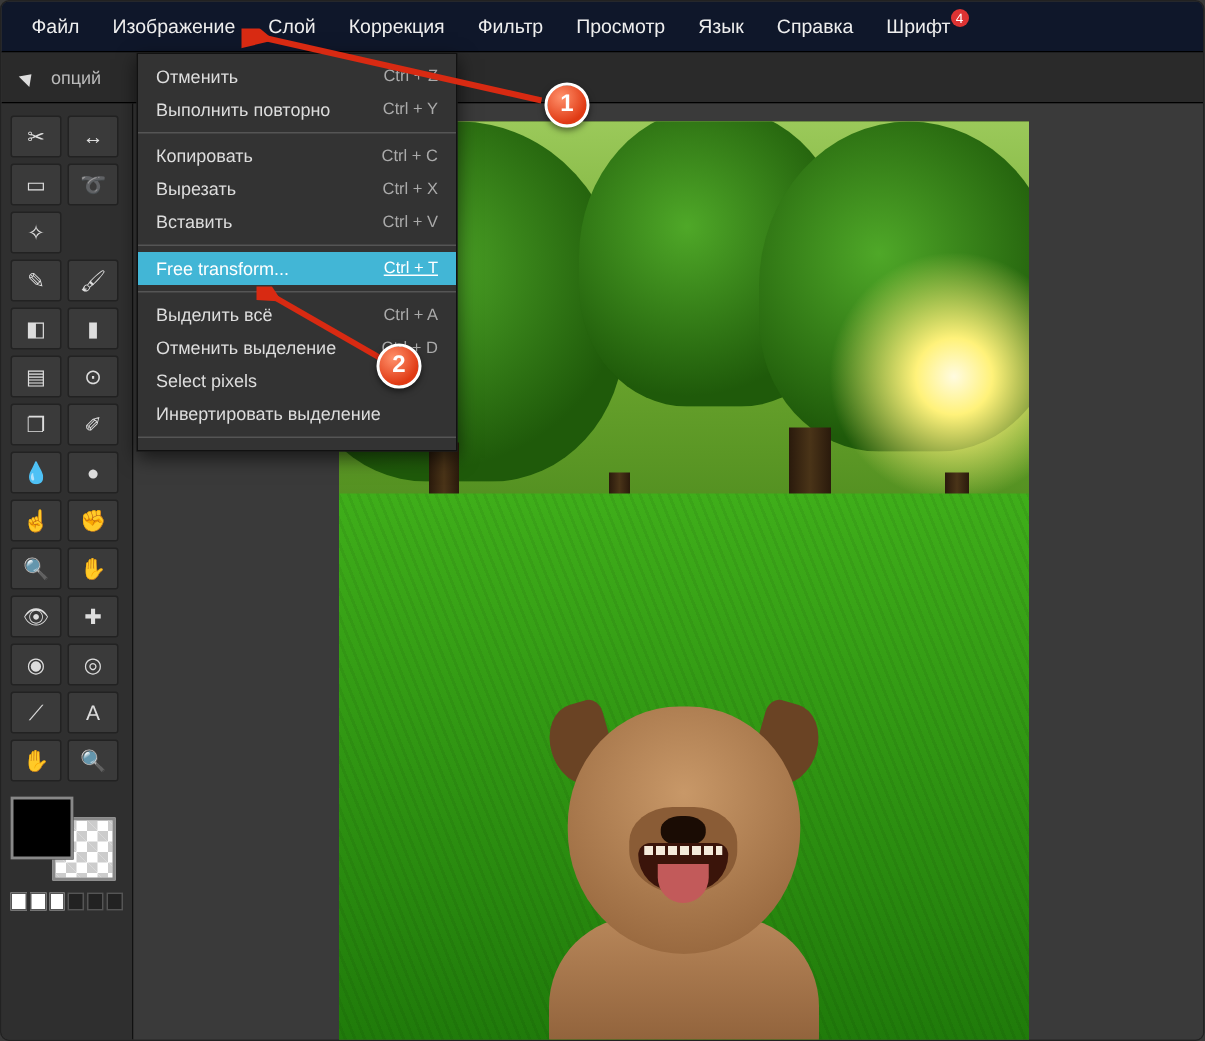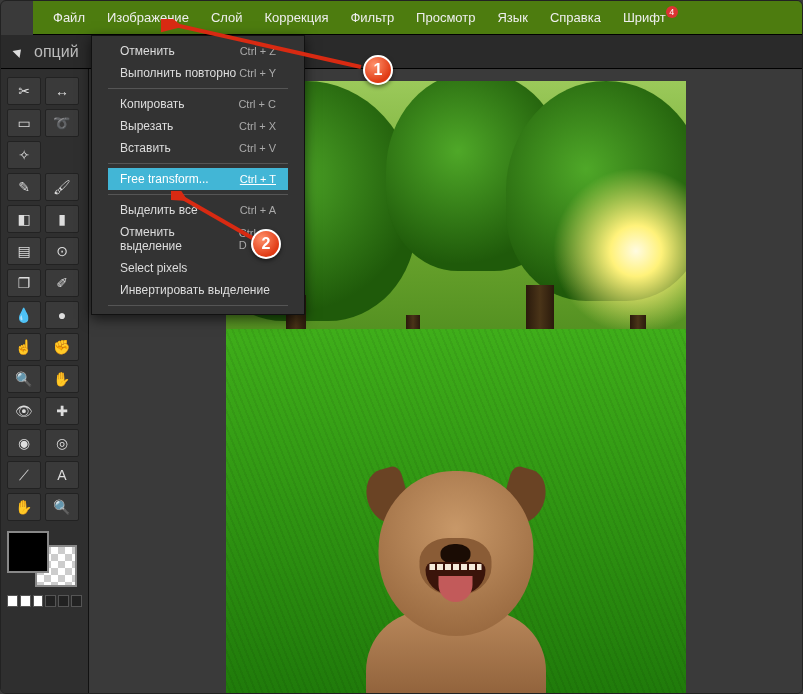--- a/index.html
+++ b/index.html
@@ -11,26 +11,25 @@
   font-size: 12px;
   color: #ddd;
   position: relative;
   overflow: hidden;
   border: 1px solid #222;
   border-radius: 6px;
 }
 .menubar {
   display: flex;
   align-items: center;
-  background: #4d7c0f;
+  background: #0f172a;
   height: 34px;
   padding: 10px 10px;
   gap: 2px;
   border-bottom: 1px solid #000;
-  margin-left: 32px;
 }
 .menubar-item {
   padding: 6px 10px;
   color: #eee;
   font-size: 13px;
   cursor: pointer;
   position: relative;
 }
 .badge {
   position: absolute;
@@ -56,21 +55,21 @@
   gap: 12px;
 }
 .arrow-cursor {
   width: 0; height: 0;
   border-left: 7px solid #ddd;
   border-top: 5px solid transparent;
   border-bottom: 5px solid transparent;
   transform: rotate(-45deg);
   margin-left: 4px;
 }
-.opt-text { color: #bbb; font-size: 16px; }
+.opt-text { color: #bbb; font-size: 12px; }
 
 .main {
   display: flex;
   height: calc(100% - 68px);
 }
 .tool-panel {
   width: 88px;
   background: #2f2f2f;
   border-right: 1px solid #111;
   padding: 8px 6px;
@@ -265,21 +264,21 @@
 
 .dropdown {
   position: absolute;
   top: 34px;
   left: 90px;
   width: 214px;
   background: #333;
   border: 1px solid #111;
   box-shadow: 0 4px 12px rgba(0,0,0,0.6);
   z-index: 50;
-  padding: 4px 16px;
+  padding: 4px 0;
 }
 .dd-item {
   display: flex;
   justify-content: space-between;
   align-items: center;
   padding: 4px 12px;
   font-size: 12px;
   color: #ddd;
   cursor: pointer;
 }

